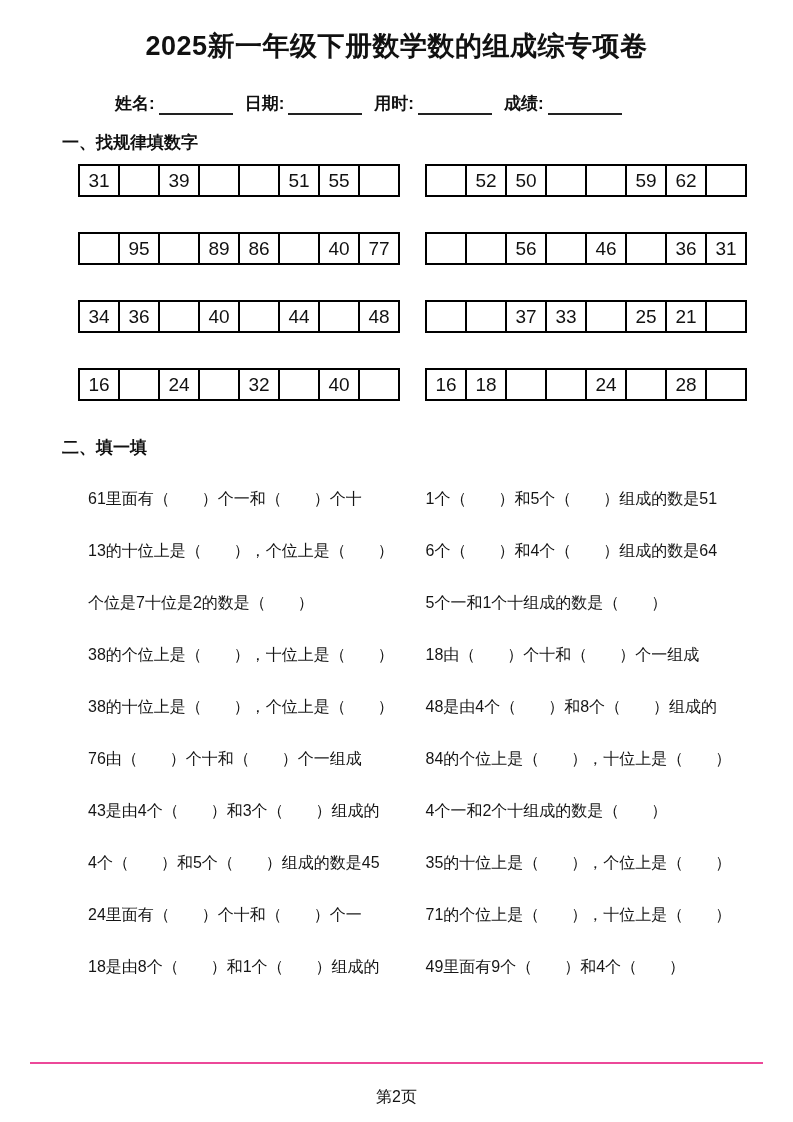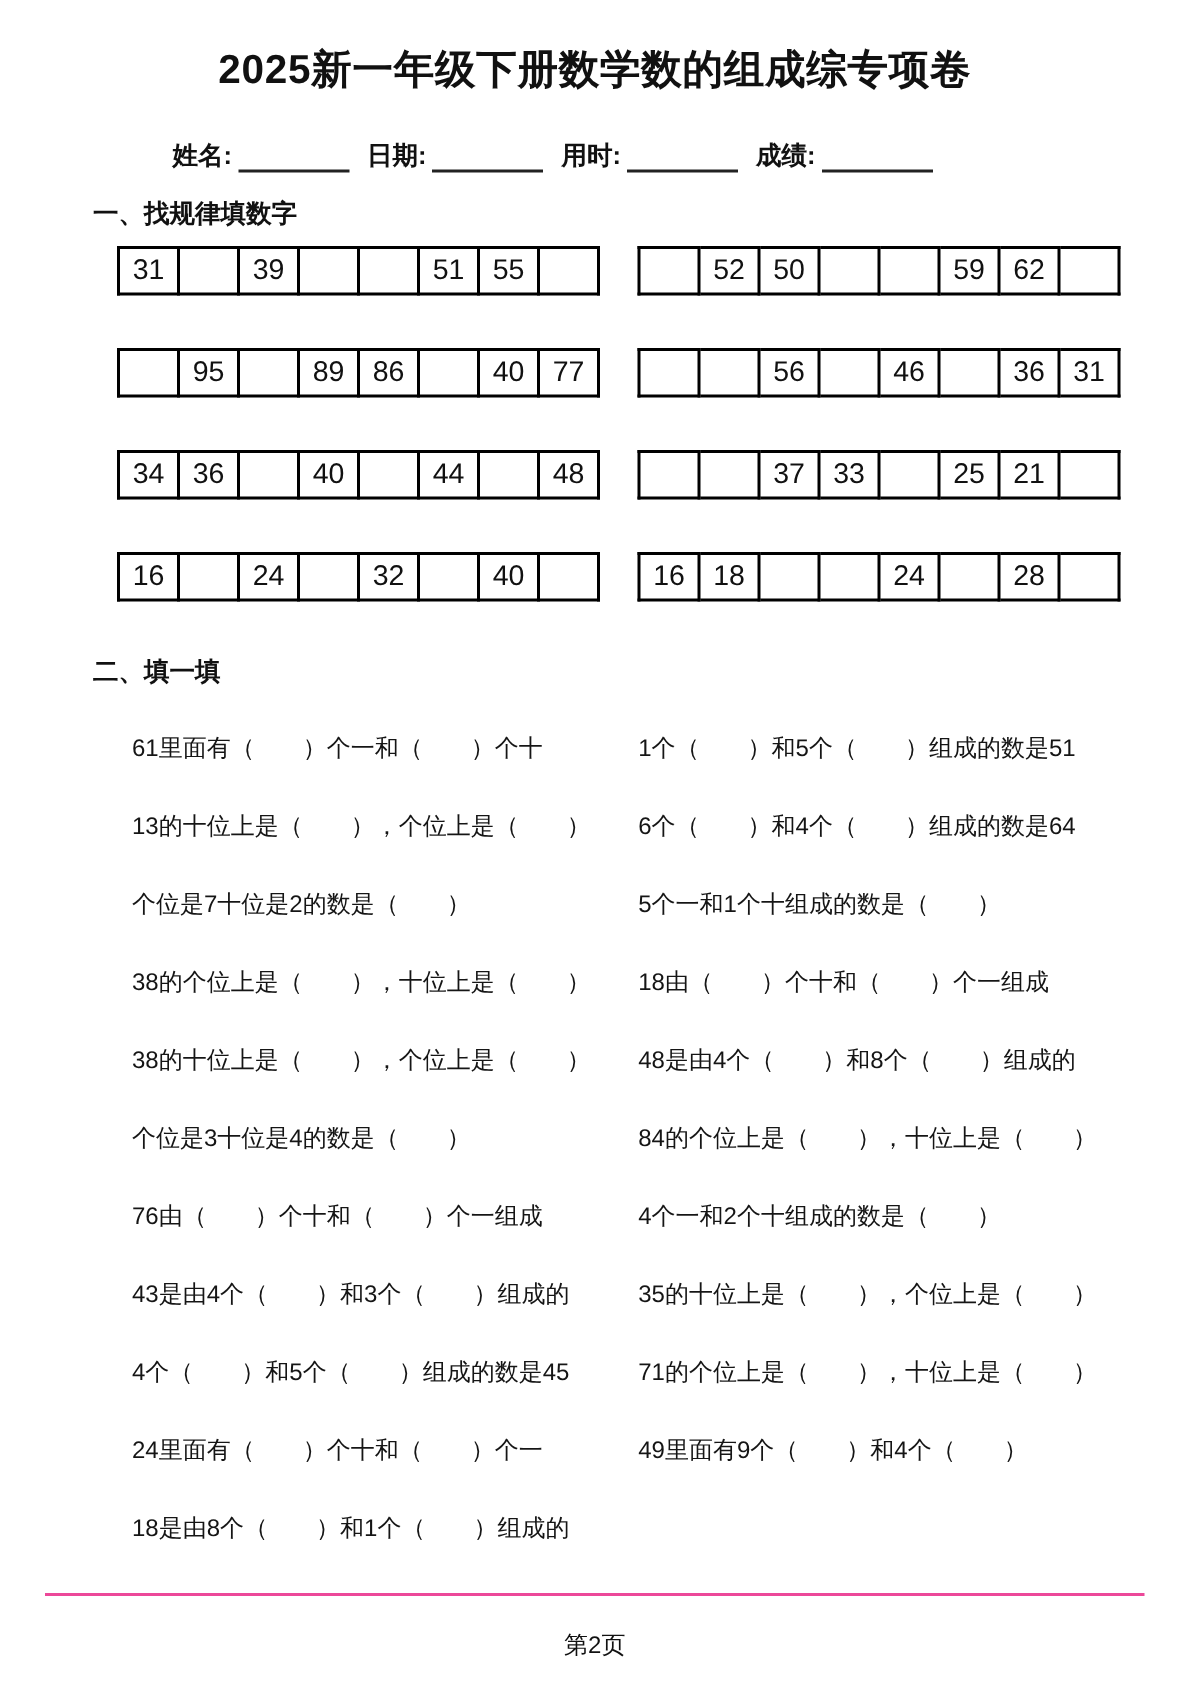--- a/index.html
+++ b/index.html
@@ -205,21 +205,20 @@
 
   <div class="sec-head">二、填一填</div>
 
   <div class="questions">
     <div class="q-col">
       <div class="q">61里面有（　　）个一和（　　）个十</div>
       <div class="q">13的十位上是（　　），个位上是（　　）</div>
       <div class="q">个位是7十位是2的数是（　　）</div>
       <div class="q">38的个位上是（　　），十位上是（　　）</div>
       <div class="q">38的十位上是（　　），个位上是（　　）</div>
-      <div class="q">个位是3十位是4的数是（　　）</div>
       <div class="q">76由（　　）个十和（　　）个一组成</div>
       <div class="q">43是由4个（　　）和3个（　　）组成的</div>
       <div class="q">4个（　　）和5个（　　）组成的数是45</div>
       <div class="q">24里面有（　　）个十和（　　）个一</div>
       <div class="q">18是由8个（　　）和1个（　　）组成的</div>
     </div>
     <div class="q-col">
       <div class="q">1个（　　）和5个（　　）组成的数是51</div>
       <div class="q">6个（　　）和4个（　　）组成的数是64</div>
       <div class="q">5个一和1个十组成的数是（　　）</div>

